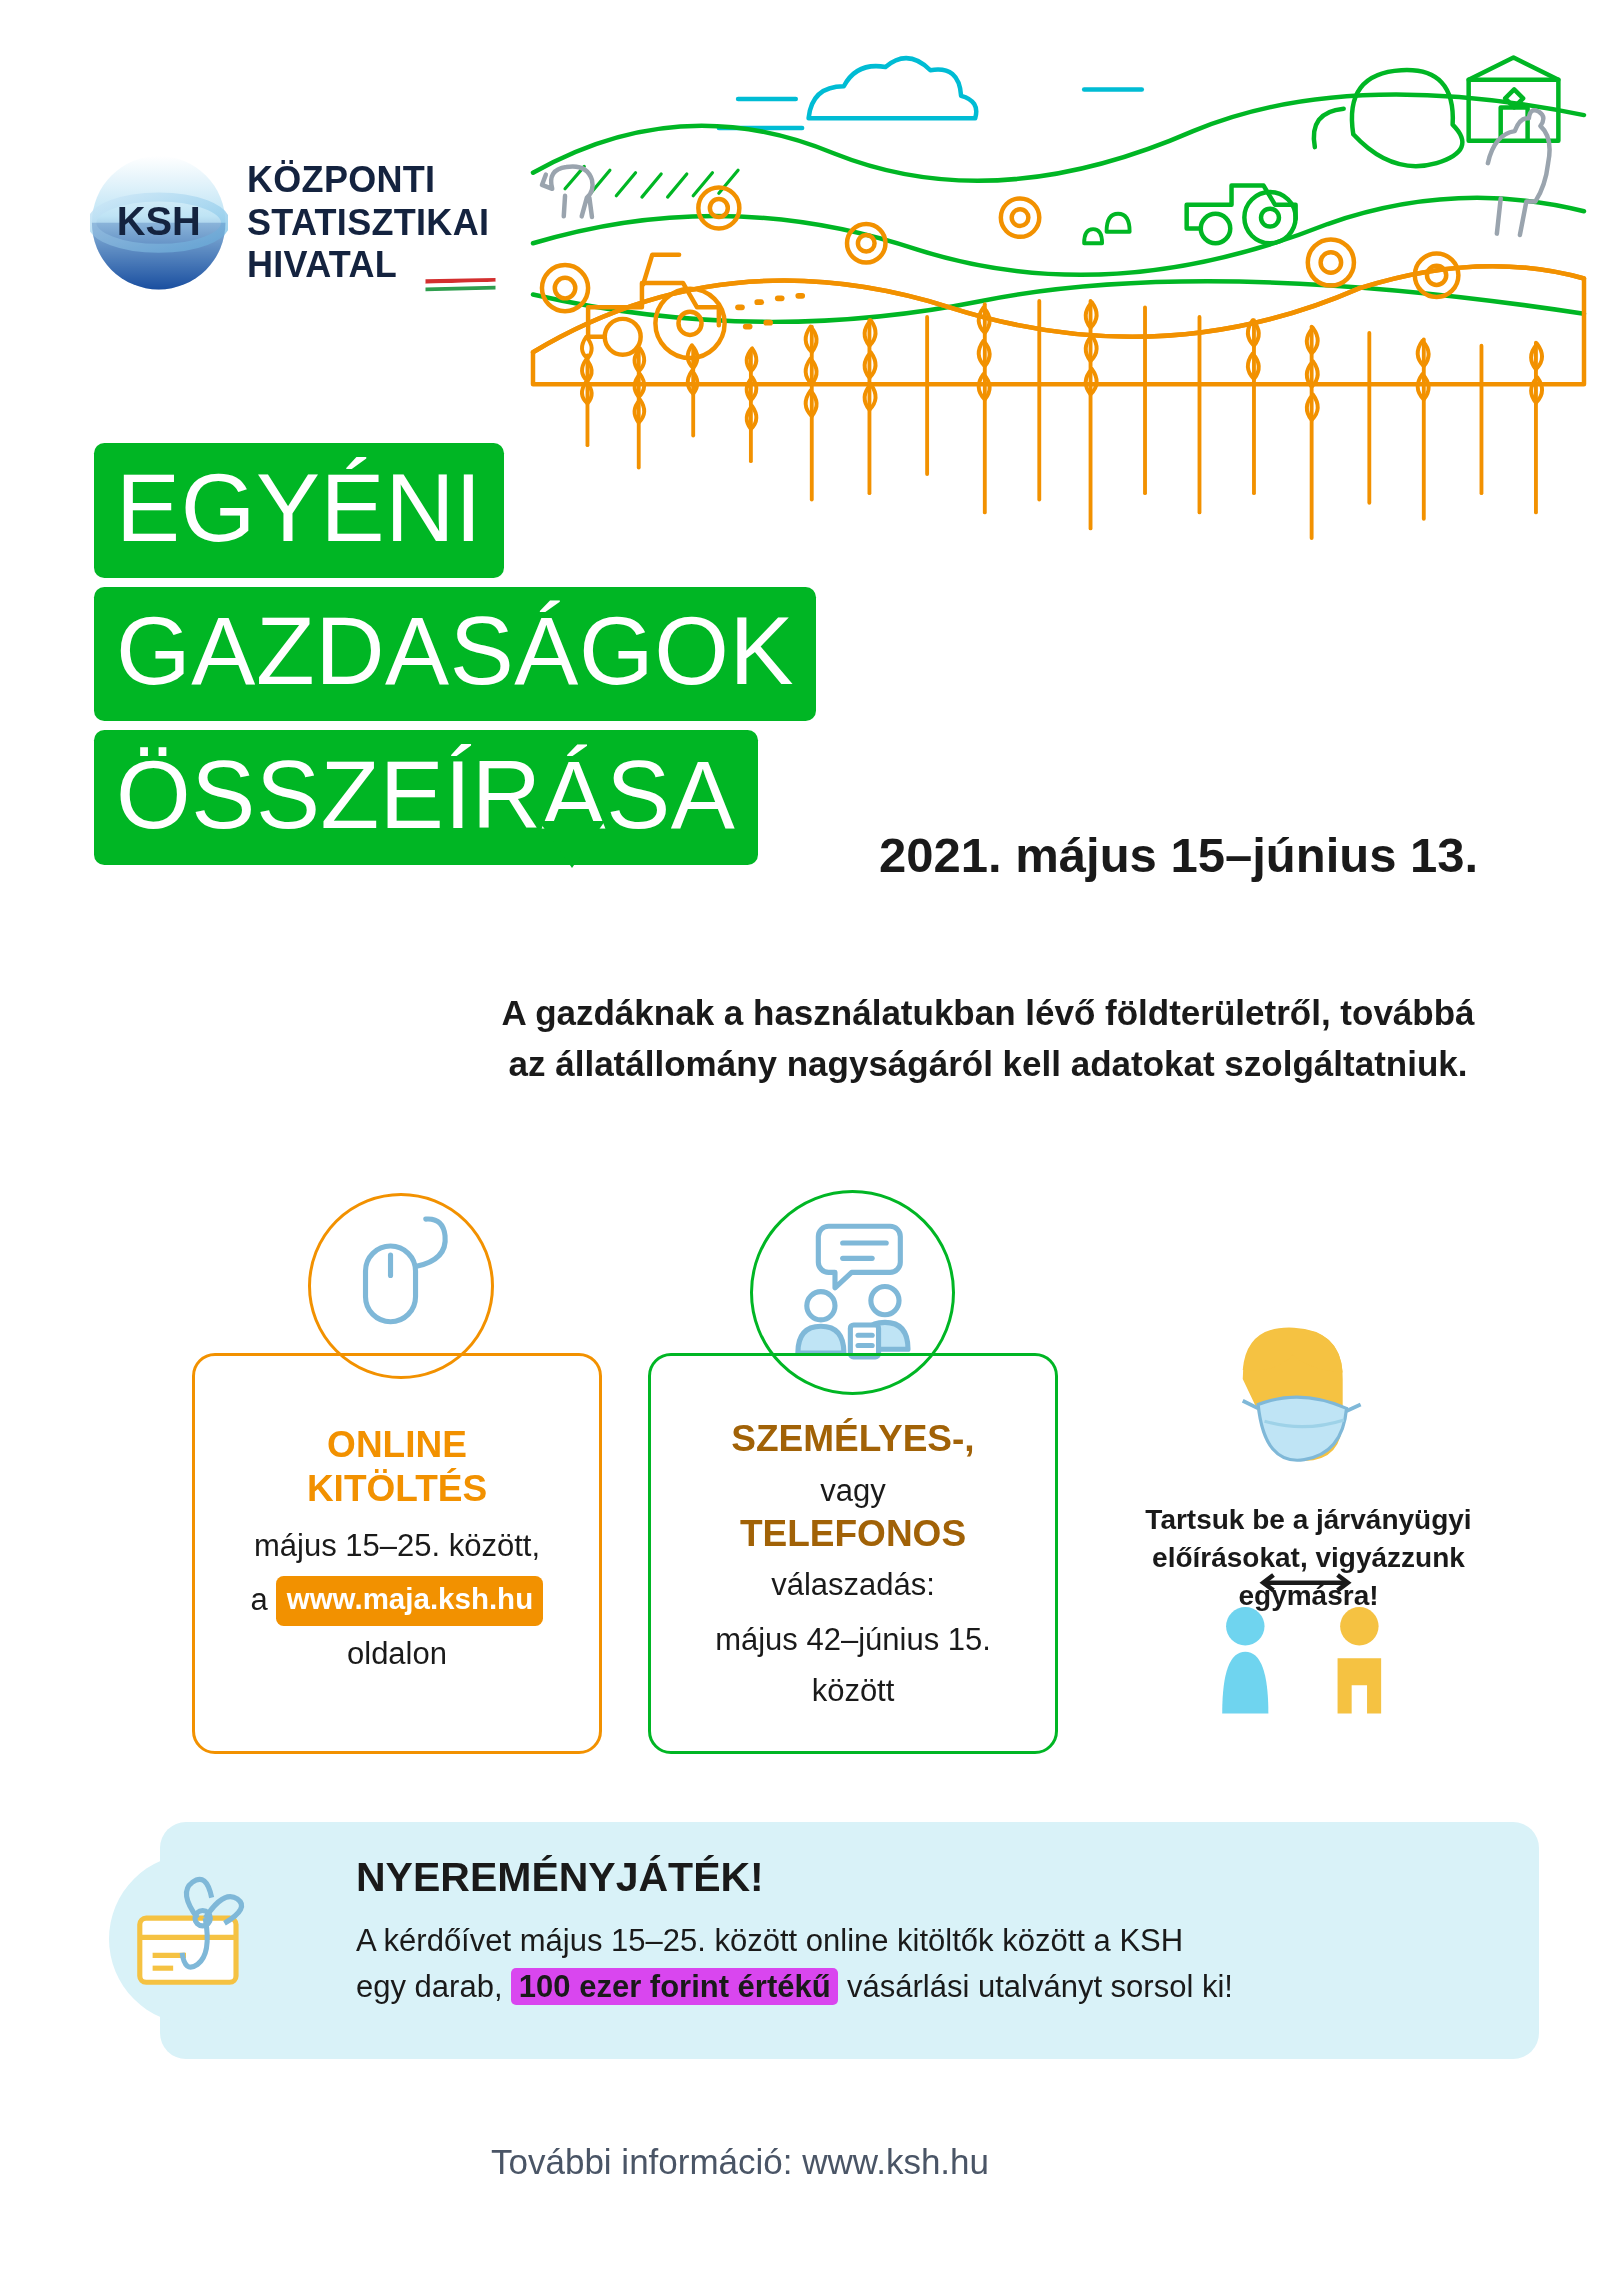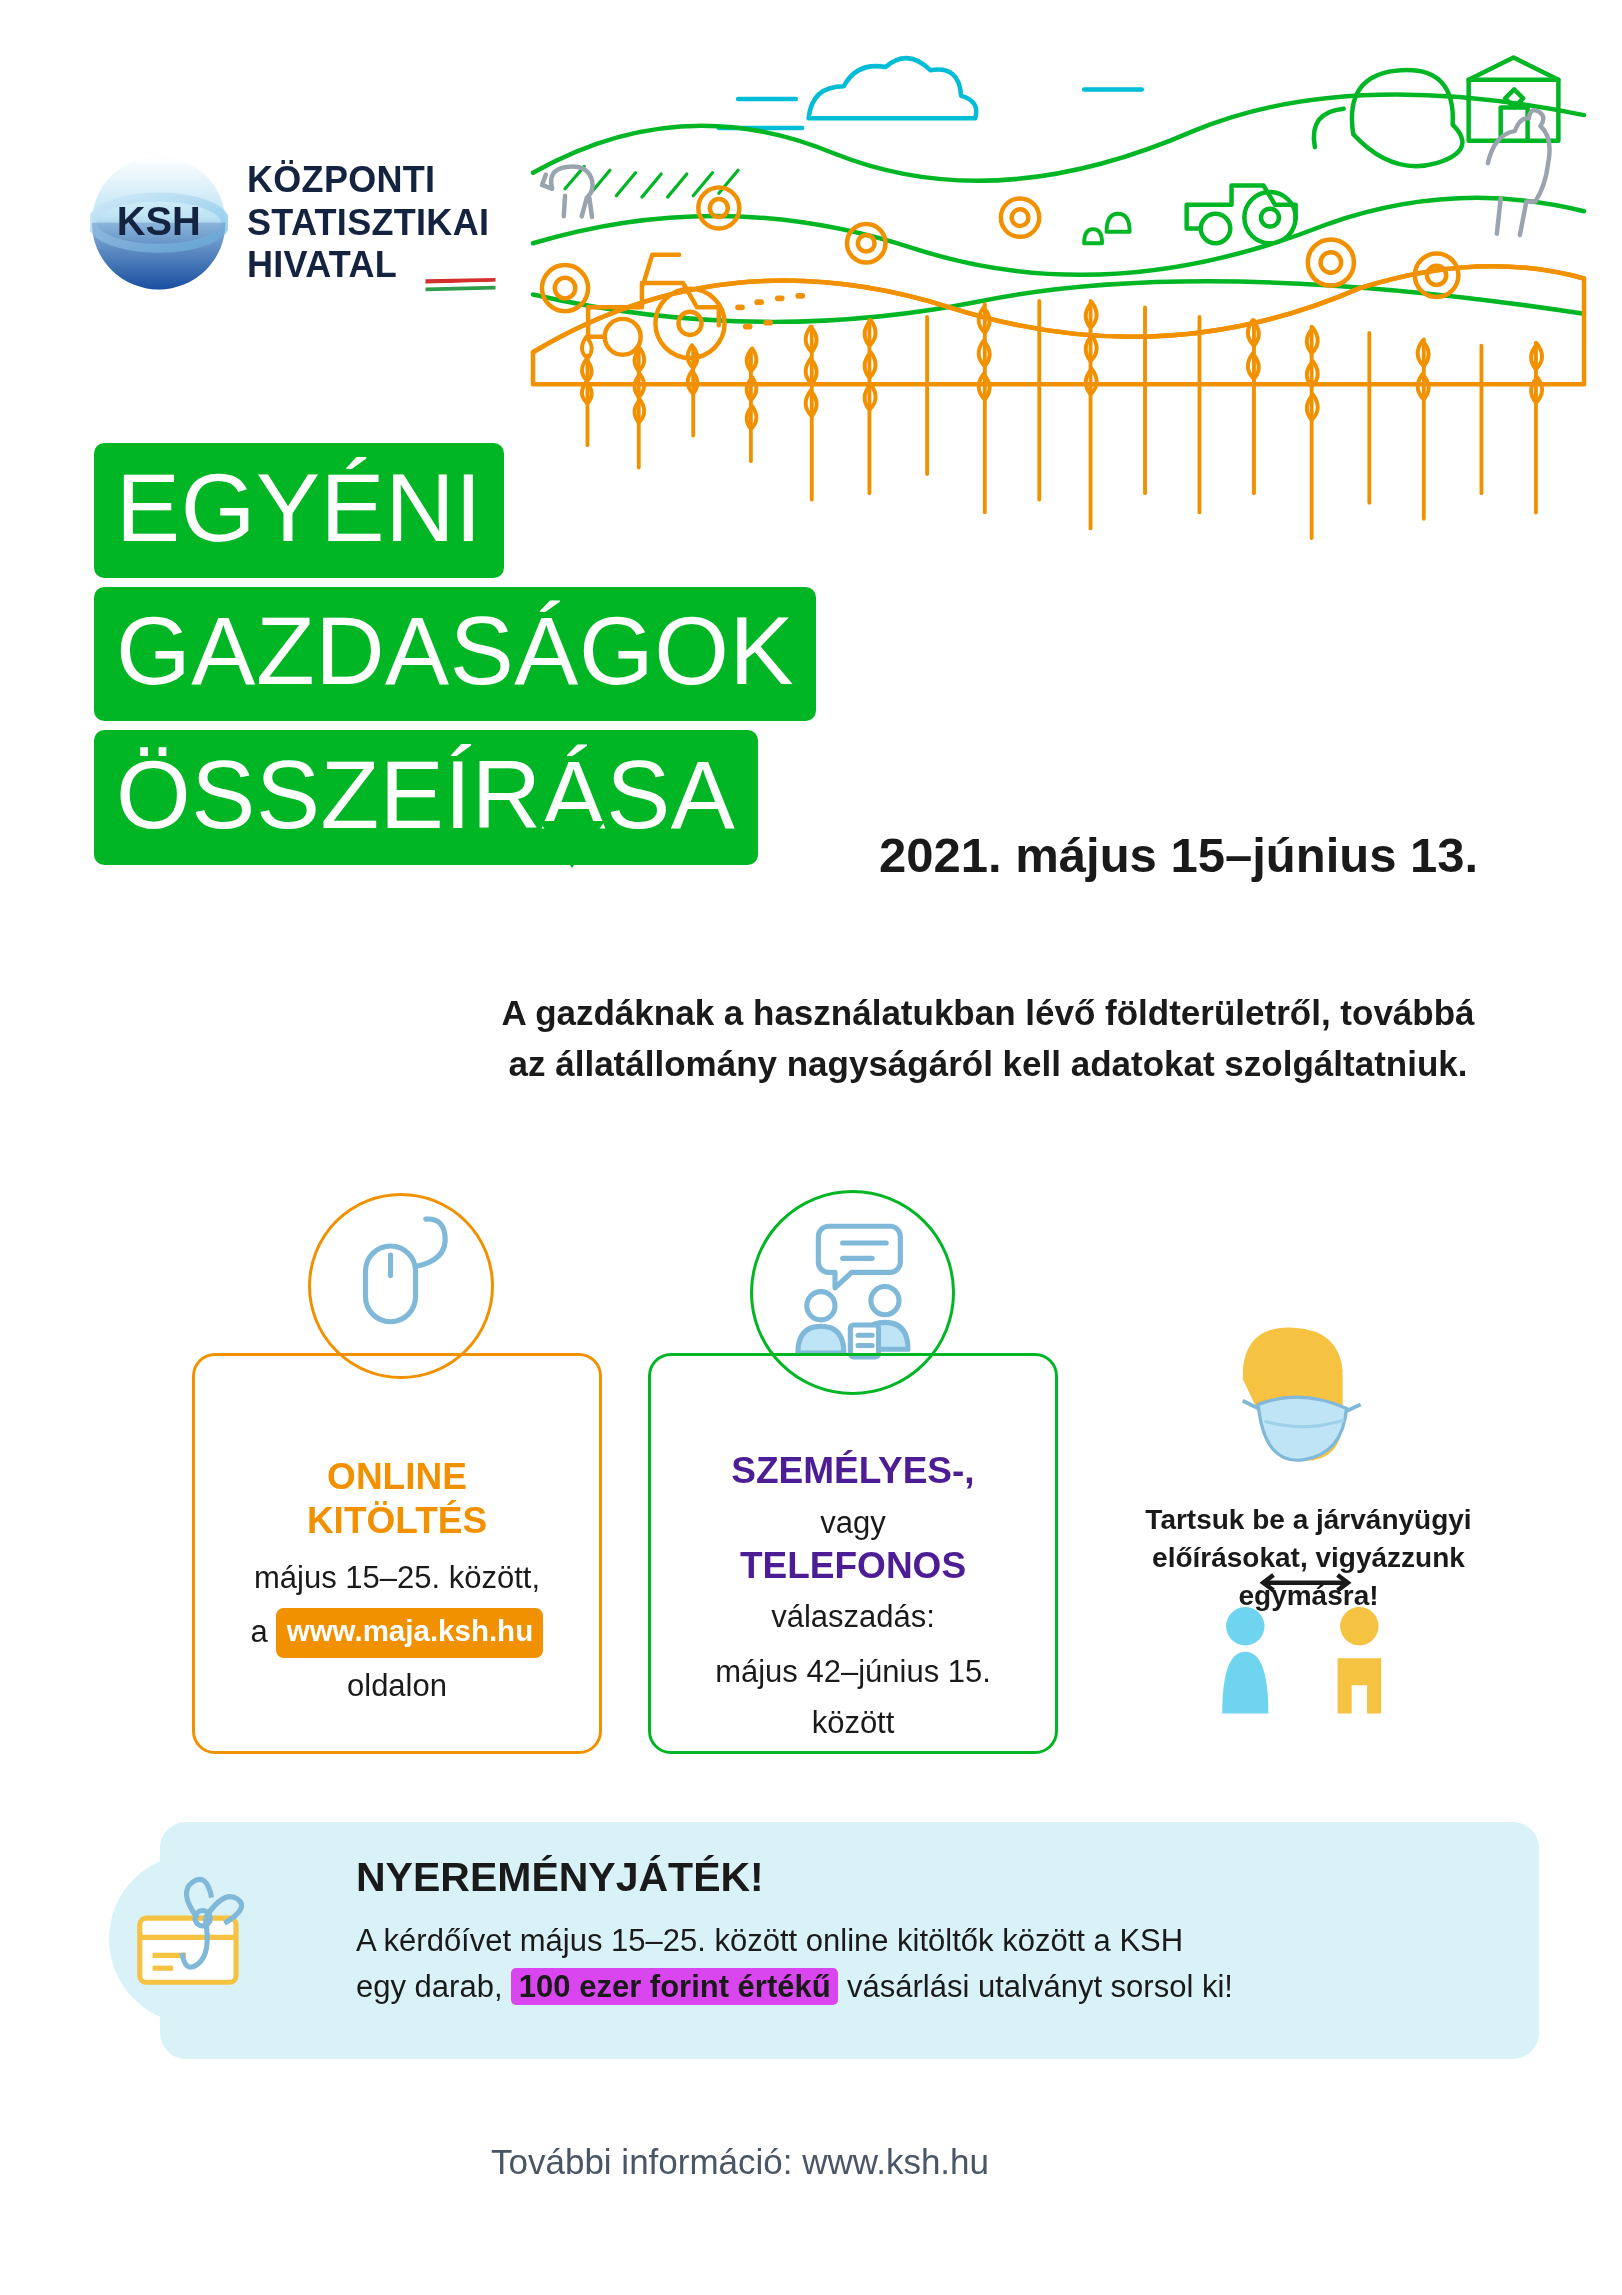--- a/index.html
+++ b/index.html
@@ -145,29 +145,28 @@
   }
   #bubble-personal {
     left: 750px;
     top: 1190px;
     width: 205px;
     height: 205px;
     border: 3.8px solid #00b624;
   }
   .card-inner {
     padding-top: 67px;
-    margin-top: 32px;
   }
   .card-head {
     font-size: 37px;
     font-weight: bold;
     line-height: 1.18;
   }
   .orange { color: #f29100; }
-  .green  { color: #4c1d95; }
+  .green  { color: #a16207; }
   .card-sub {
     font-size: 31px;
     line-height: 1.35;
     color: #1a1a1a;
     margin-top: 9px;
   }
   .card-line {
     font-size: 31px;
     line-height: 1.45;
     color: #1a1a1a;

